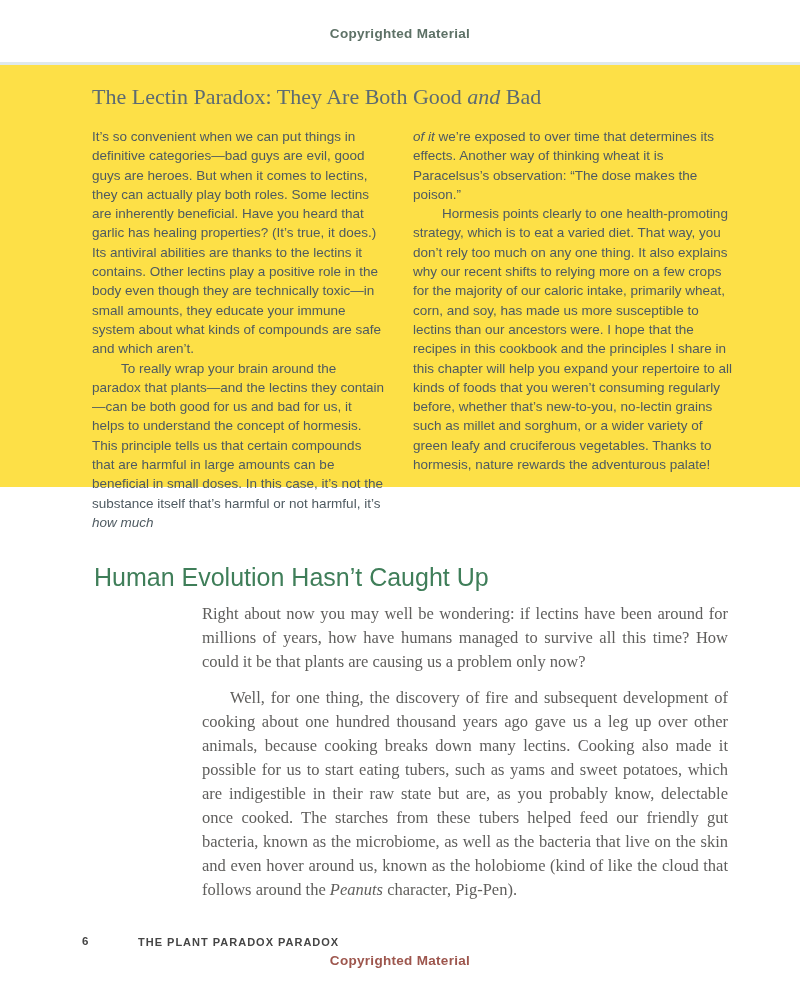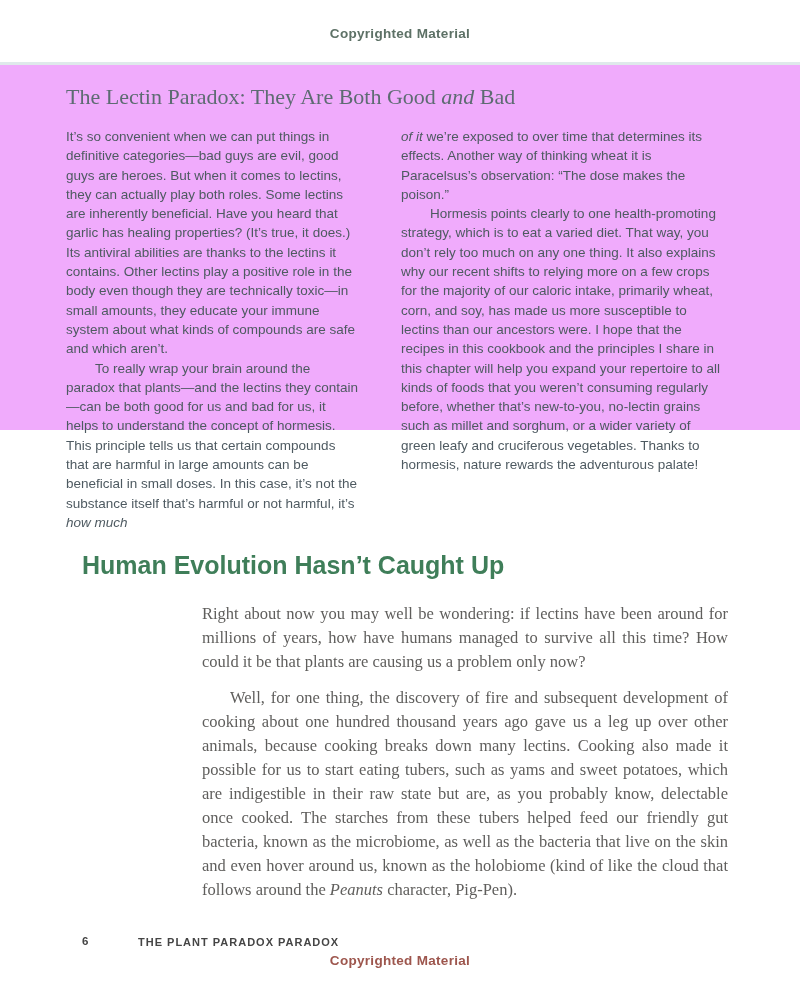--- a/index.html
+++ b/index.html
@@ -11,46 +11,46 @@
     font-family:"Liberation Sans",sans-serif;
   }
   .top-notice{
     position:absolute;top:26px;left:0;width:100%;
     text-align:center;
     font-size:13.5px;font-weight:700;letter-spacing:.3px;
     color:#5d7166;
   }
   .callout{
     position:absolute;top:62px;left:0;
-    width:800px;height:368px;
+    width:800px;height:425px;
     box-sizing:border-box;
-    background:#f0abfc;
+    background:#fde047;
     border-top:3px solid #dfe9eb;
-    padding:19px 0 0 66px;
+    padding:19px 0 0 92px;
   }
   .callout-title{
     margin:0 0 17px 0;
     font-family:"Liberation Serif","DejaVu Serif",serif;
     font-weight:400;
     font-size:22px;
     color:#5d6b72;
   }
-  .callout-cols{display:flex;gap:40px;}
+  .callout-cols{display:flex;gap:26px;}
   .col-left{width:295px;}
   .col-right{width:320px;}
   .callout p{
     margin:0;
     font-size:13.5px;line-height:19.3px;
     color:#4e5a61;
     text-align:left;
   }
   .callout p.indent{text-indent:29px;}
   .section-heading{
-    position:absolute;top:551px;left:82px;margin:0;
-    font-size:25px;font-weight:700;
+    position:absolute;top:551px;left:82px;margin:12px;
+    font-size:25px;font-weight:400;
     color:#3f7e59;
   }
   .body-copy{
     position:absolute;top:590px;left:190px;width:550px;
     font-family:"Liberation Serif","DejaVu Serif",serif;
     font-size:16.5px;line-height:24px;
     color:#5f5e5c;
     text-align:justify;
   }
   .body-copy p{margin:12px;}

